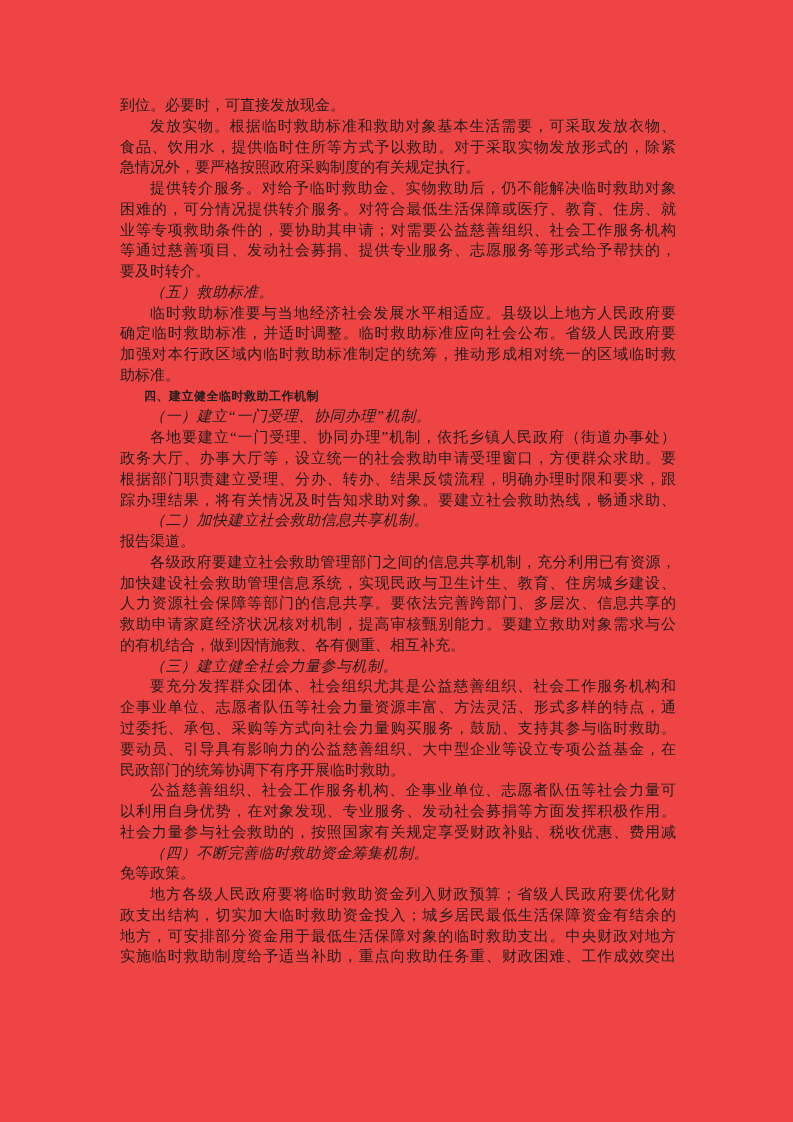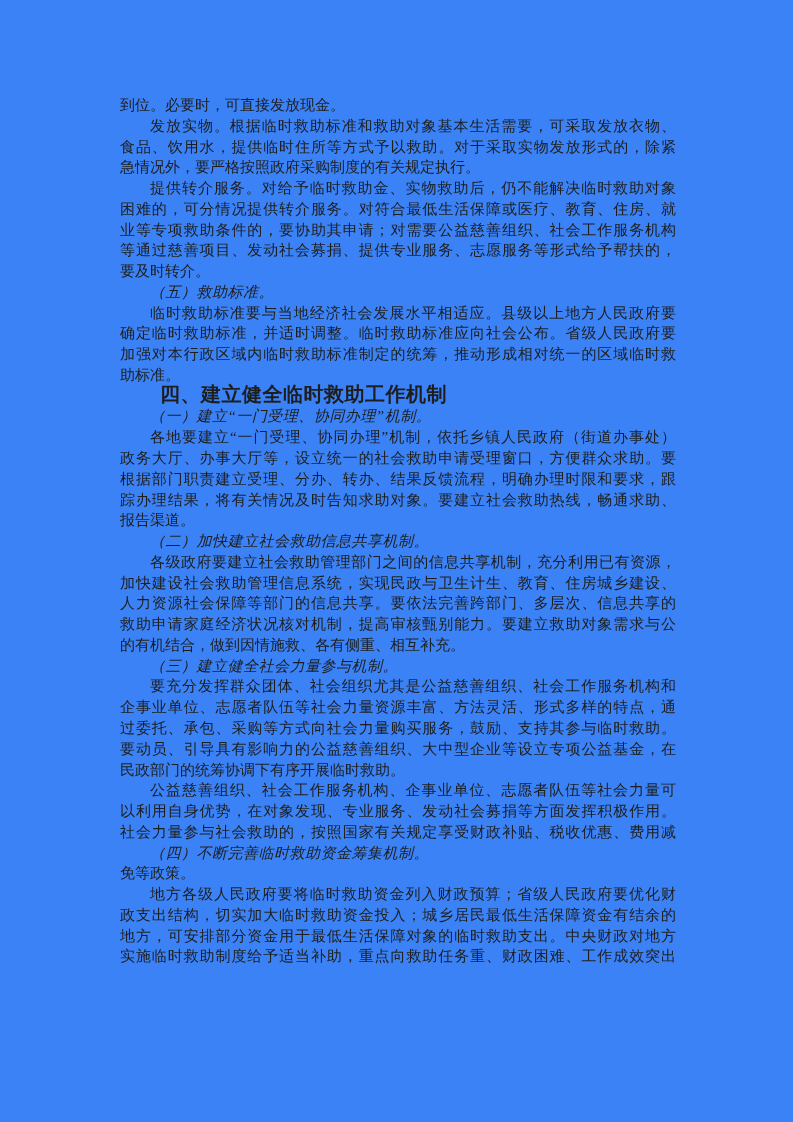--- a/index.html
+++ b/index.html
@@ -4,21 +4,21 @@
 <style>
   html, body {
     margin: 0;
     padding: 0;
     background: #ffffff;
   }
   .page {
     position: relative;
     width: 793px;
     height: 1122px;
-    background: #3b82f6;
+    background: #ef4444;
     overflow: hidden;
   }
   .doc-body {
     position: absolute;
     left: 120px;
     top: 95px;
     width: 556px;
   }
   .line {
     font-family: "Liberation Serif", "DejaVu Serif", serif;
@@ -33,23 +33,23 @@
     text-align-last: justify;
   }
   .line.indent {
     text-indent: 2em;
   }
   .line.heading-kai {
     font-style: italic;
     letter-spacing: 0.5px;
   }
   .line.heading-bold {
-    font-family: Liberation Mono, monospace;
+    font-family: Liberation Serif, serif;
     font-weight: bold;
-    font-size: 20px;
+    font-size: 12px;
     letter-spacing: 0.5px;
   }
 </style>
 </head>
 <body>
 
 <div class="page">
   <div class="doc-body" style="color: rgb(30, 30, 30);">
       <div class="line body">到位。必要时，可直接发放现金。</div>
       <div class="line body indent fill">发放实物。根据临时救助标准和救助对象基本生活需要，可采取发放衣物、</div>
@@ -64,22 +64,22 @@
       <div class="line body indent fill">临时救助标准要与当地经济社会发展水平相适应。县级以上地方人民政府要</div>
       <div class="line body fill">确定临时救助标准，并适时调整。临时救助标准应向社会公布。省级人民政府要</div>
       <div class="line body fill">加强对本行政区域内临时救助标准制定的统筹，推动形成相对统一的区域临时救</div>
       <div class="line body">助标准。</div>
       <div class="line heading-bold indent">四、建立健全临时救助工作机制</div>
       <div class="line heading-kai indent">（一）建立“一门受理、协同办理”机制。</div>
       <div class="line body indent fill">各地要建立“一门受理、协同办理”机制，依托乡镇人民政府（街道办事处）</div>
       <div class="line body fill">政务大厅、办事大厅等，设立统一的社会救助申请受理窗口，方便群众求助。要</div>
       <div class="line body fill">根据部门职责建立受理、分办、转办、结果反馈流程，明确办理时限和要求，跟</div>
       <div class="line body fill">踪办理结果，将有关情况及时告知求助对象。要建立社会救助热线，畅通求助、</div>
+      <div class="line heading-kai indent">（二）加快建立社会救助信息共享机制。</div>
       <div class="line body">报告渠道。</div>
-      <div class="line heading-kai indent">（二）加快建立社会救助信息共享机制。</div>
       <div class="line body indent fill">各级政府要建立社会救助管理部门之间的信息共享机制，充分利用已有资源，</div>
       <div class="line body fill">加快建设社会救助管理信息系统，实现民政与卫生计生、教育、住房城乡建设、</div>
       <div class="line body fill">人力资源社会保障等部门的信息共享。要依法完善跨部门、多层次、信息共享的</div>
       <div class="line body fill">救助申请家庭经济状况核对机制，提高审核甄别能力。要建立救助对象需求与公</div>
       <div class="line body">的有机结合，做到因情施救、各有侧重、相互补充。</div>
       <div class="line heading-kai indent">（三）建立健全社会力量参与机制。</div>
       <div class="line body indent fill">要充分发挥群众团体、社会组织尤其是公益慈善组织、社会工作服务机构和</div>
       <div class="line body fill">企事业单位、志愿者队伍等社会力量资源丰富、方法灵活、形式多样的特点，通</div>
       <div class="line body fill">过委托、承包、采购等方式向社会力量购买服务，鼓励、支持其参与临时救助。</div>
       <div class="line body fill">要动员、引导具有影响力的公益慈善组织、大中型企业等设立专项公益基金，在</div>

